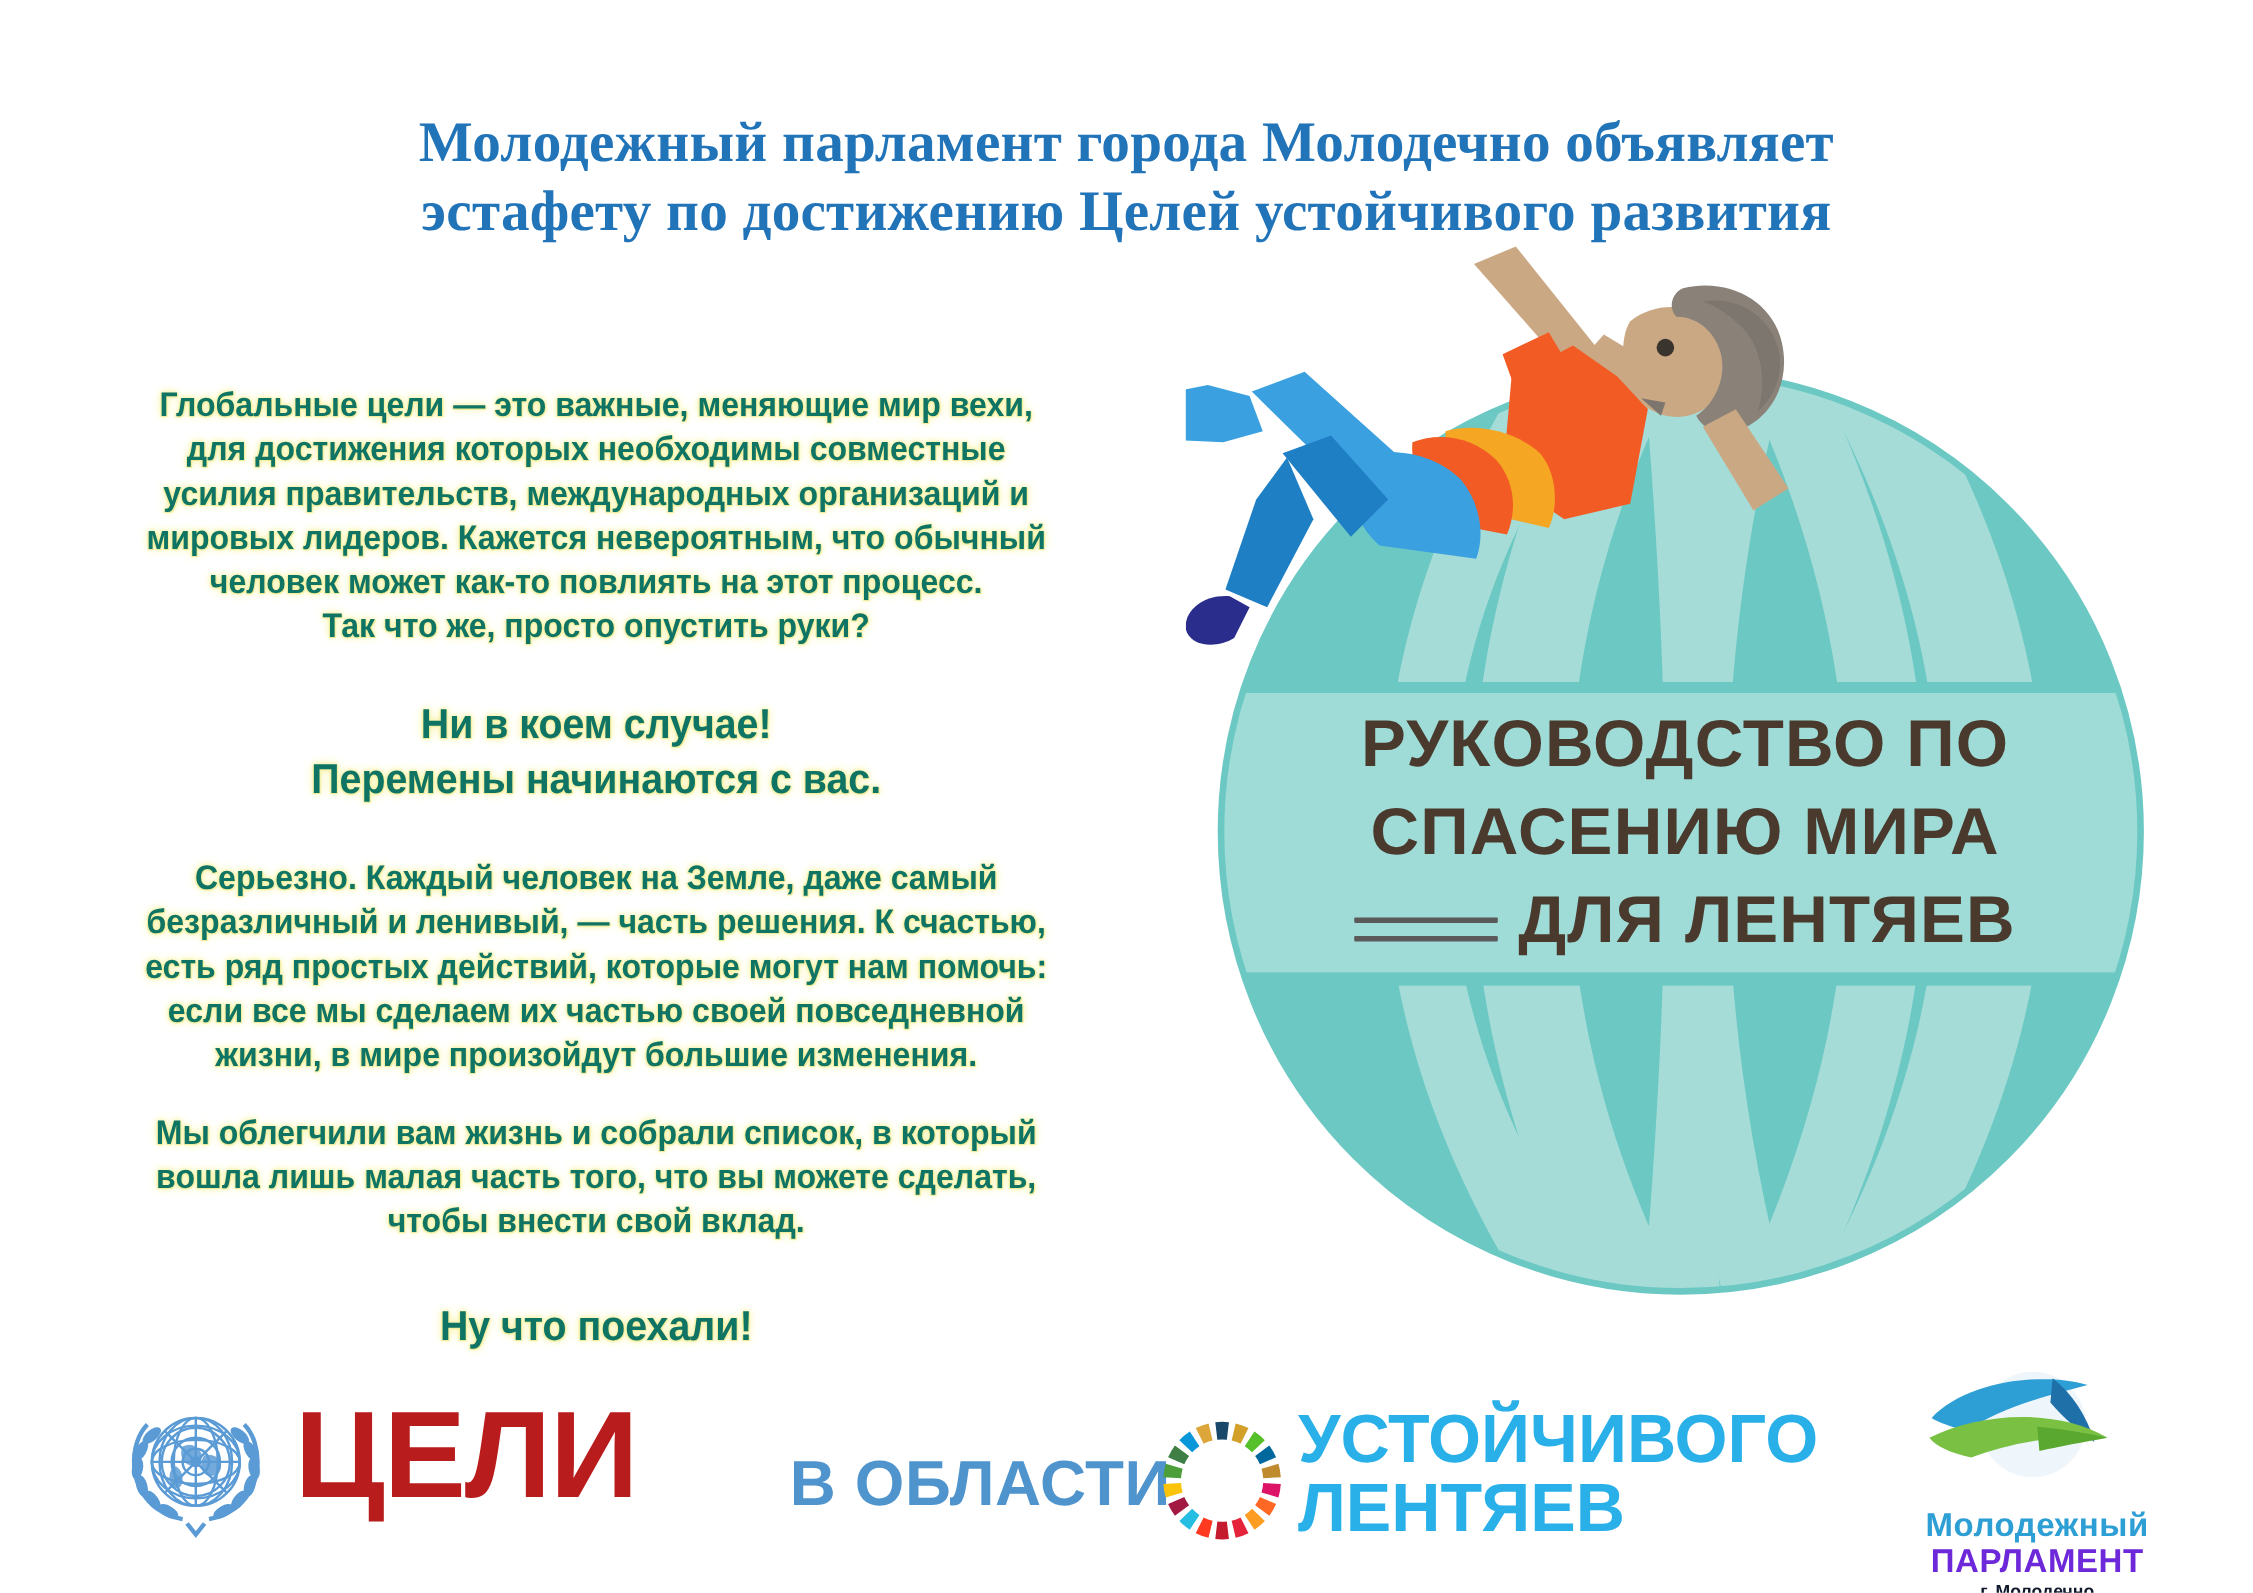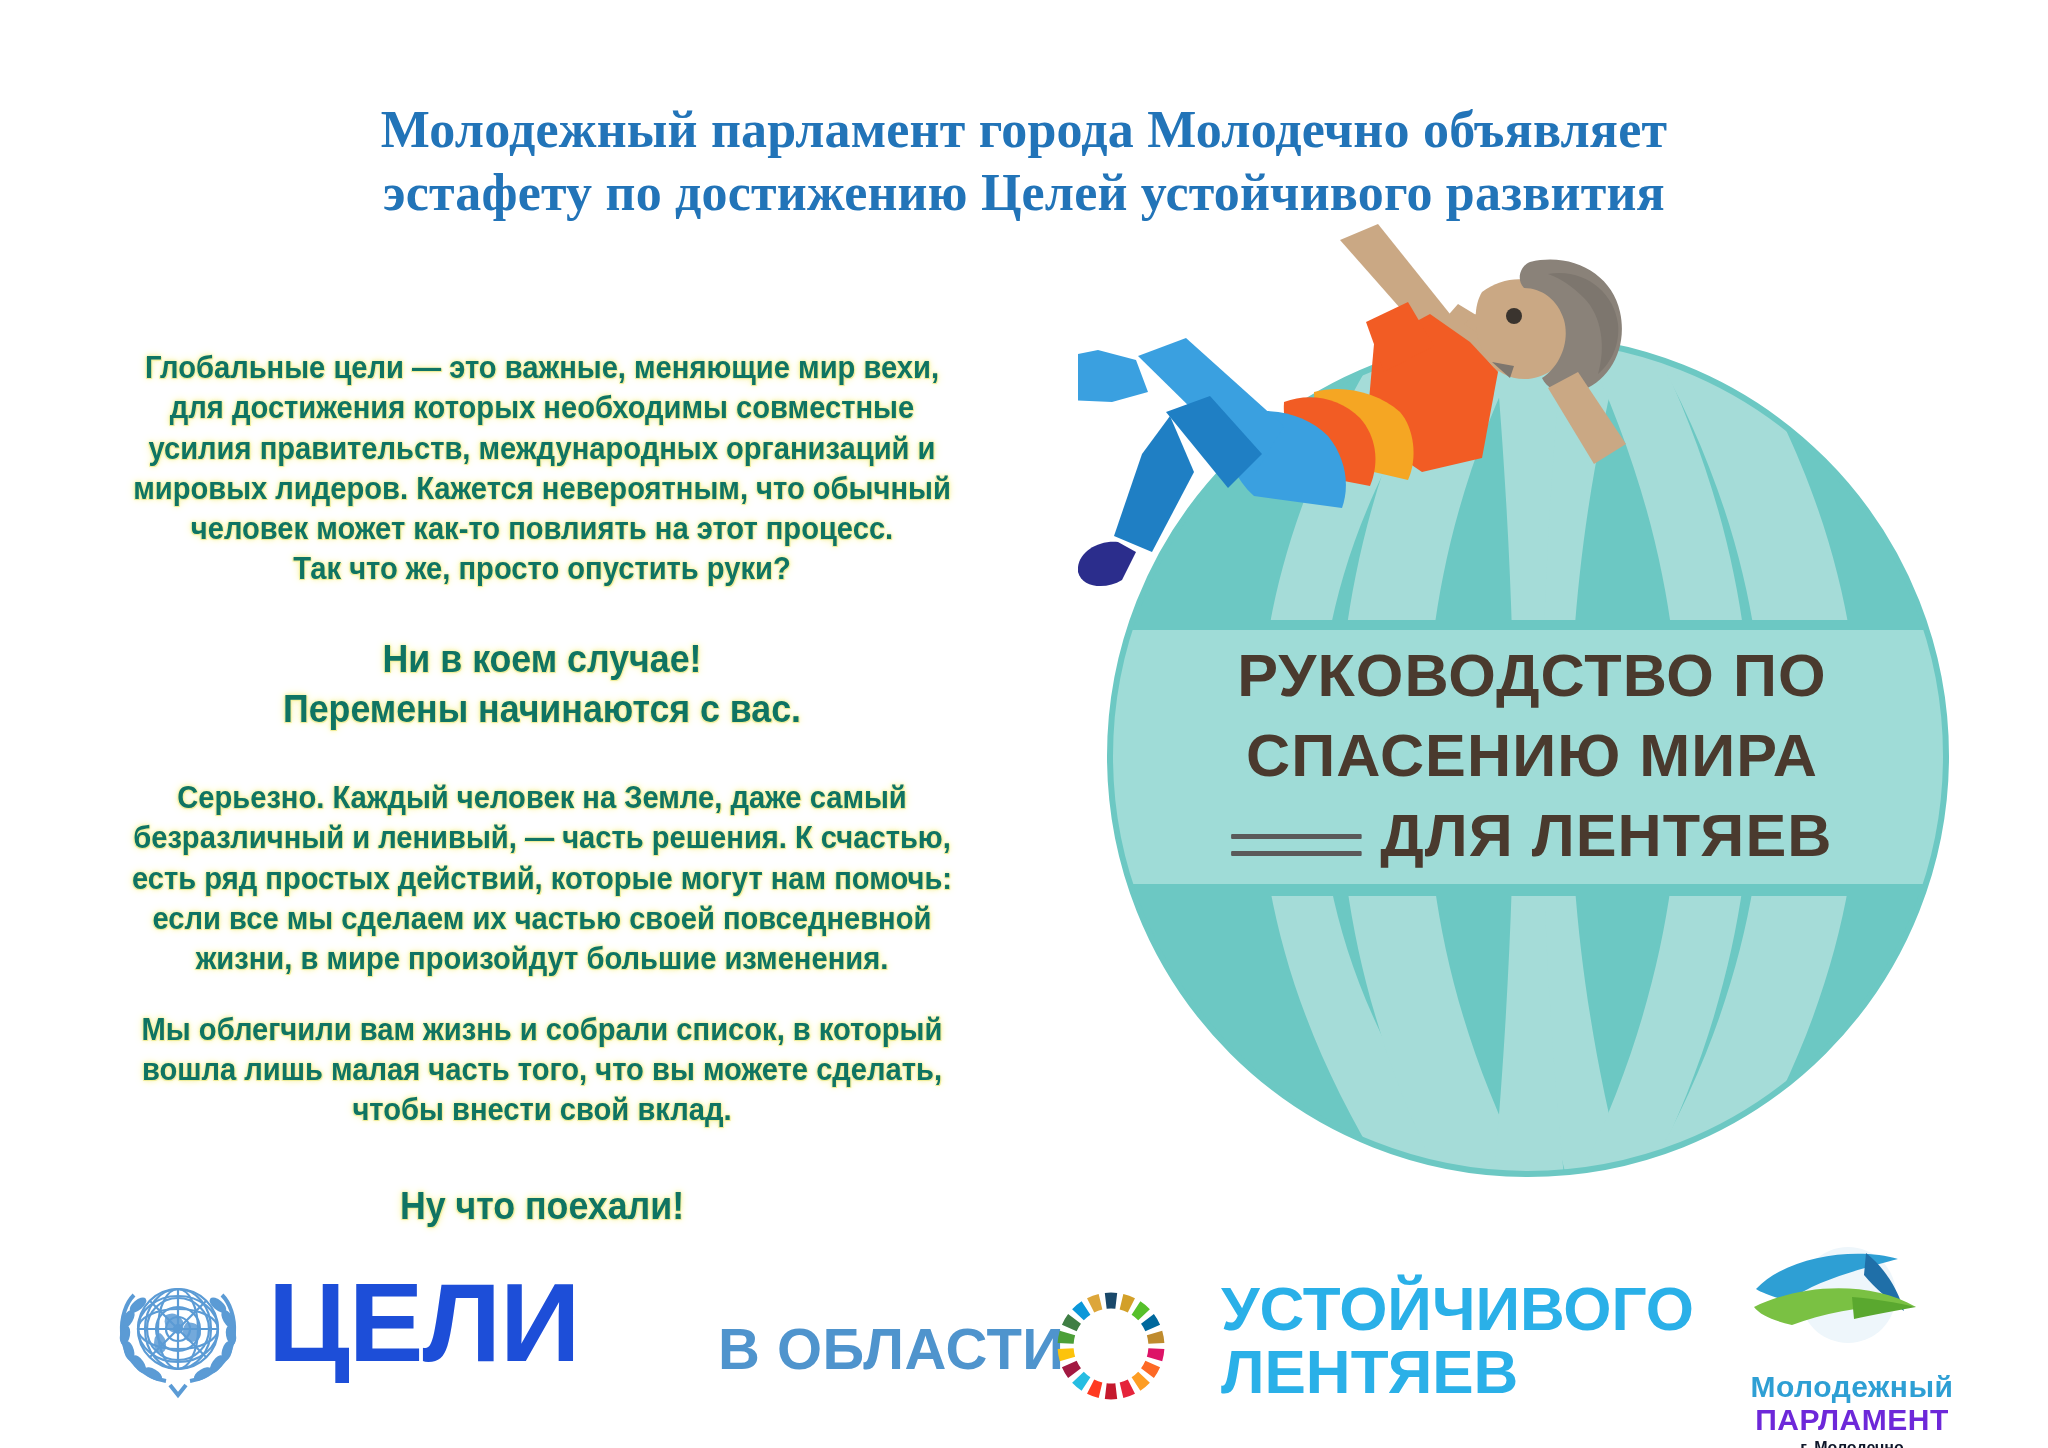--- a/index.html
+++ b/index.html
@@ -75,37 +75,36 @@
   .dbl-rule i{display:block;height:5px;background:#5a5a5a;border-radius:1px;}
   .dbl-rule i:first-child{margin-bottom:12px;}
 
   
   .footer{position:absolute;left:0;top:1245px;width:2048px;height:200px;}
 
   .un-emblem{position:absolute;left:108px;top:18px;width:140px;height:140px;}
   .celi{
     position:absolute;left:268px;top:22px;
     font-weight:bold;font-size:112px;line-height:1;
-    color:#1d4ed8;letter-spacing:-1px;
+    color:#b91c1c;letter-spacing:-1px;
     font-family:"Liberation Sans","DejaVu Sans",sans-serif;
   }
   .vobl{
     position:absolute;left:718px;top:75px;
     font-weight:bold;font-size:58px;line-height:1;
     color:#4f94cd;letter-spacing:.5px;
     font-family:"Liberation Sans","DejaVu Sans",sans-serif;
     text-align:right;
   }
   .sdg-wheel{position:absolute;left:1052px;top:42px;width:118px;height:118px;}
   .sdgwords{
     position:absolute;left:1180px;top:32px;
     color:#2ab0e8;font-weight:bold;
     font-family:"Liberation Sans","DejaVu Sans",sans-serif;
     line-height:1.02;
-    margin-left:41px;
   }
   .sdgwords .w1{display:block;font-size:62px;letter-spacing:0px;}
   .sdgwords .w2{display:block;font-size:62px;letter-spacing:0px;}
 
   .mp-logo{position:absolute;left:1718px;top:-2px;width:268px;height:200px;}
   .mp-svg{position:absolute;left:30px;top:2px;width:210px;height:100px;}
   .mp-txt{position:absolute;left:0;top:92px;width:268px;text-align:center;}
   .mp-txt .m1{display:block;color:#2e9fd4;font-weight:bold;font-size:30px;letter-spacing:.5px;line-height:1.05;margin-top:36px;}
   .mp-txt .m2{display:block;color:#6d28d9;font-weight:bold;font-size:30px;letter-spacing:.5px;line-height:1.1;}
   .mp-txt .m3{display:block;color:#0f172a;font-weight:bold;font-size:16px;line-height:1.3;margin-top:2px;}

